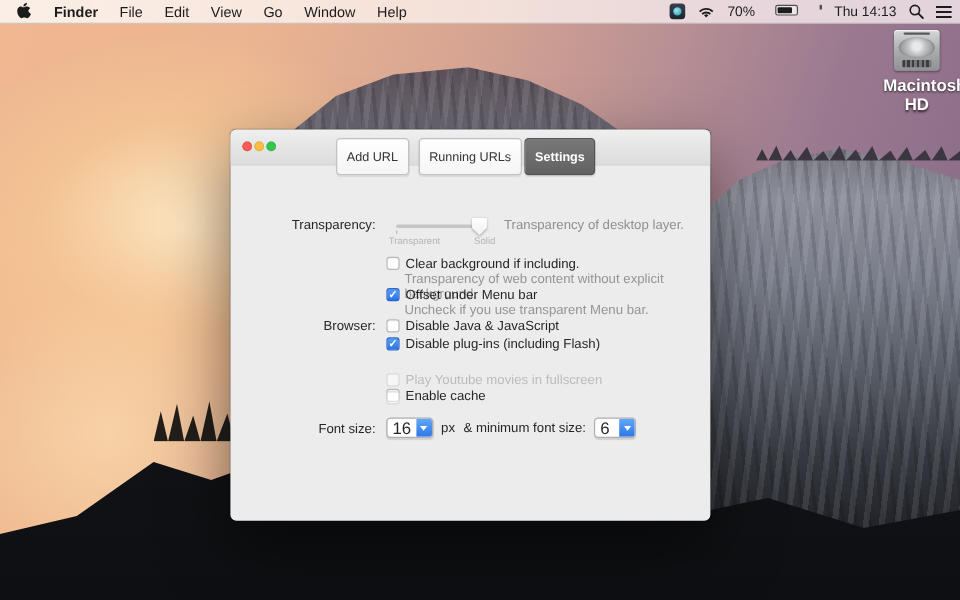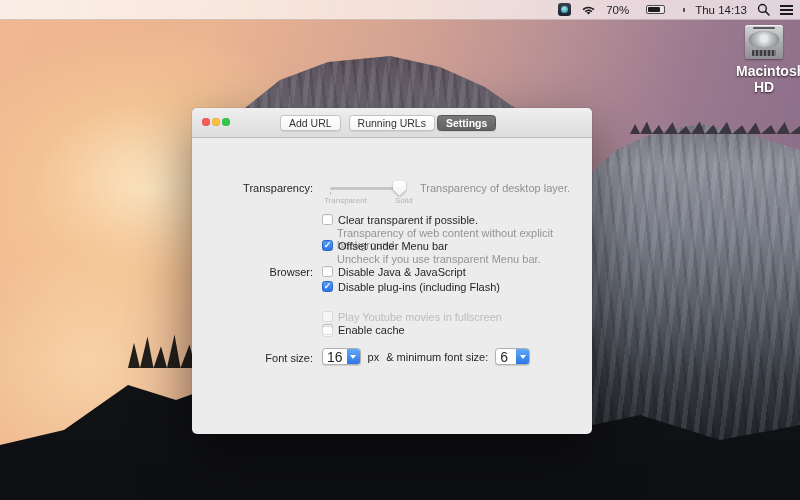--- a/index.html
+++ b/index.html
@@ -37,21 +37,21 @@
   .menubar-left { display:flex; align-items:center; height:100%; padding-left:11px; }
   .apple { display:flex; align-items:center; padding:0 10px 0 2px; height:100%; }
   .menu-item { padding:0 9px; height:100%; display:flex; align-items:center; }
   .menu-item.app-name { font-weight:bold; }
   .menubar-right { position:absolute; right:7px; top:0; height:100%; display:flex; align-items:center; gap:10px; font-size:11.5px; }
   .status-icon { display:flex; align-items:center; }
   .app-status { width:13px; height:13px; border-radius:3px;
     background:linear-gradient(180deg,#39414f,#1c232f); position:relative; }
   .app-status::after { content:""; position:absolute; left:3px; top:3px; width:7px; height:7px; border-radius:50%;
     background:radial-gradient(circle at 40% 35%, #9fe6ec, #4db4c4 60%, #2a7e92); }
-  .battery-group { display:flex; align-items:center; gap:17px; }
+  .battery-group { display:flex; gap:17px; }
   .battery-body { width:19px; height:9px; border:1px solid #4d4d4d; border-radius:2px; position:relative; background:rgba(255,255,255,.4); }
   .battery-fill { position:absolute; left:1px; top:1px; bottom:1px; width:70%; background:#1d1d1d; border-radius:1px; }
   .battery-nub { width:2px; height:4px; background:#4d4d4d; border-radius:0 1px 1px 0; margin-left:1px; }
   .nc-icon { width:13px; height:10px;
     background:repeating-linear-gradient(180deg,#1b1b1b 0 1.6px, rgba(0,0,0,0) 1.6px 4.2px); }
 
   
   .drive-wrap { position:absolute; left:736px; top:25px; width:56px; text-align:center; }
   .drive { width:38px; height:34px; margin:0 auto; border-radius:3px; position:relative;
     background:linear-gradient(180deg,#d6d7d9,#a8a9ab 55%,#909194);
@@ -66,21 +66,21 @@
   
   .window { position:absolute; left:192px; top:108px; width:400px; height:326px; border-radius:5px;
     background:#ececec; box-shadow:0 22px 55px rgba(0,0,0,.5), 0 0 1px rgba(0,0,0,.5); }
   .titlebar { position:relative; height:30px; border-radius:5px 5px 0 0;
     background:linear-gradient(180deg,#efefef,#dcdcdc); border-bottom:1px solid #bdbdbd; }
   .traffic { position:absolute; top:10px; width:8px; height:8px; border-radius:50%; }
   .t-close { left:10px; background:#fc5b57; box-shadow:inset 0 0 1px rgba(120,20,20,.7); }
   .t-min   { left:20px; background:#fdbe41; box-shadow:inset 0 0 1px rgba(140,100,10,.7); }
   .t-zoom  { left:30px; background:#34c84a; box-shadow:inset 0 0 1px rgba(20,110,30,.7); }
   .tabs { position:absolute; left:88px; top:7px; display:flex; align-items:center; }
-  .tab { height:16px; display:flex; align-items:center; padding:0 8px; font-size:10.5px; color:#343434;
+  .tab { height:31px; display:flex; align-items:center; padding:0 8px; font-size:10.5px; color:#343434;
     background:linear-gradient(180deg,#ffffff,#f5f5f5); border:1px solid #c2c2c2; border-radius:3.5px;
     box-shadow:0 1px 1px rgba(0,0,0,.08); }
   .tab + .tab { margin-left:8px; }
   .tab.active { margin-left:2px; background:linear-gradient(180deg,#787878,#626262); border-color:#555555; color:#ffffff;font-weight:bold; }
 
   .win-content { position:relative; height:296px; font-size:11px; color:#262626; }
   .label-col { position:absolute; left:0; width:121px; text-align:right; }
   .sub-note { position:absolute; left:145px; color:#949494; }
 
   
@@ -124,20 +124,35 @@
   </div>
 
   <div class="drive-wrap">
     <div class="drive">
         <div class="drive-slot"></div>
       </div>
     <div class="drive-label">Macintosh HD</div>
   </div>
 
   <div class="menubar">
+    <div class="menubar-left">
+      <div class="apple">
+        <svg width="13" height="15" viewBox="0 0 13 16">
+          <path d="M10.8 8.4c0-2 1.6-3 1.7-3.1-.9-1.4-2.4-1.6-2.9-1.6-1.2-.1-2.4.7-3 .7-.6 0-1.6-.7-2.6-.7C2.7 3.8 1 5 1 7.6c0 1.6.6 3.3 1.4 4.4.7 1 1.5 2 2.5 2 .9 0 1.3-.6 2.5-.6s1.5.6 2.5.6 1.7-1 2.4-2c.5-.7.7-1.4.9-1.8-1.6-.6-2.4-2-2.4-3.8z" fill="#1b1b1b"></path>
+          <path d="M8.8 2.6c.5-.6.9-1.5.8-2.4-.8 0-1.7.5-2.3 1.2-.5.6-.9 1.5-.8 2.3.9.1 1.8-.5 2.3-1.1z" fill="#1b1b1b"></path>
+        </svg>
+      </div>
+      <div class="menu-item app-name">Finder</div>
+      <div class="menu-item">File</div>
+      <div class="menu-item">Edit</div>
+      <div class="menu-item">View</div>
+      <div class="menu-item">Go</div>
+      <div class="menu-item">Window</div>
+      <div class="menu-item">Help</div>
+    </div>
     <div class="menubar-right">
       <div class="status-icon">
           <div class="app-status"></div>
         </div>
       <div class="status-icon">
         <svg width="15" height="11" viewBox="0 0 15 11">
           <path d="M7.5 2.7c2.3 0 4.4.9 6 2.4L12.4 6.2a6.9 6.9 0 0 0-9.8 0L1.5 5.1a8.4 8.4 0 0 1 6-2.4z" fill="#1b1b1b"></path>
           <path d="M7.5 5.6c1.5 0 2.9.6 3.9 1.6L10.3 8.3a4 4 0 0 0-5.6 0L3.6 7.2a5.5 5.5 0 0 1 3.9-1.6z" fill="#1b1b1b"></path>
           <path d="M7.5 10.6 5.7 8.8a2.5 2.5 0 0 1 3.6 0Z" fill="#1b1b1b"></path>
         </svg>
@@ -182,21 +197,21 @@
         <div class="thumb-wrap">
             <div class="slider-thumb"></div>
           </div>
       </div>
       <div class="range-label" style="left:132px;">Transparent</div>
       <div class="range-label" style="left:203px;">Solid</div>
       <div class="sub-note" style="left:228px; top:44px; color:#8f8f8f;">Transparency of desktop layer.</div>
 
       <div class="cb-row" style="top:75px;">
         <span class="cb"></span>
-        <span class="cb-label">Clear transparent if possible.</span>
+        <span class="cb-label">Clear background if including.</span>
       </div>
       <div class="sub-note" style="top:89px;">Transparency of web content without explicit background.</div>
 
       <div class="cb-row" style="top:101px;">
         <span class="cb checked">
             <span class="mark">✓</span>
           </span>
         <span class="cb-label">Offset under Menu bar</span>
       </div>
       <div class="sub-note" style="top:115px;">Uncheck if you use transparent Menu bar.</div>

